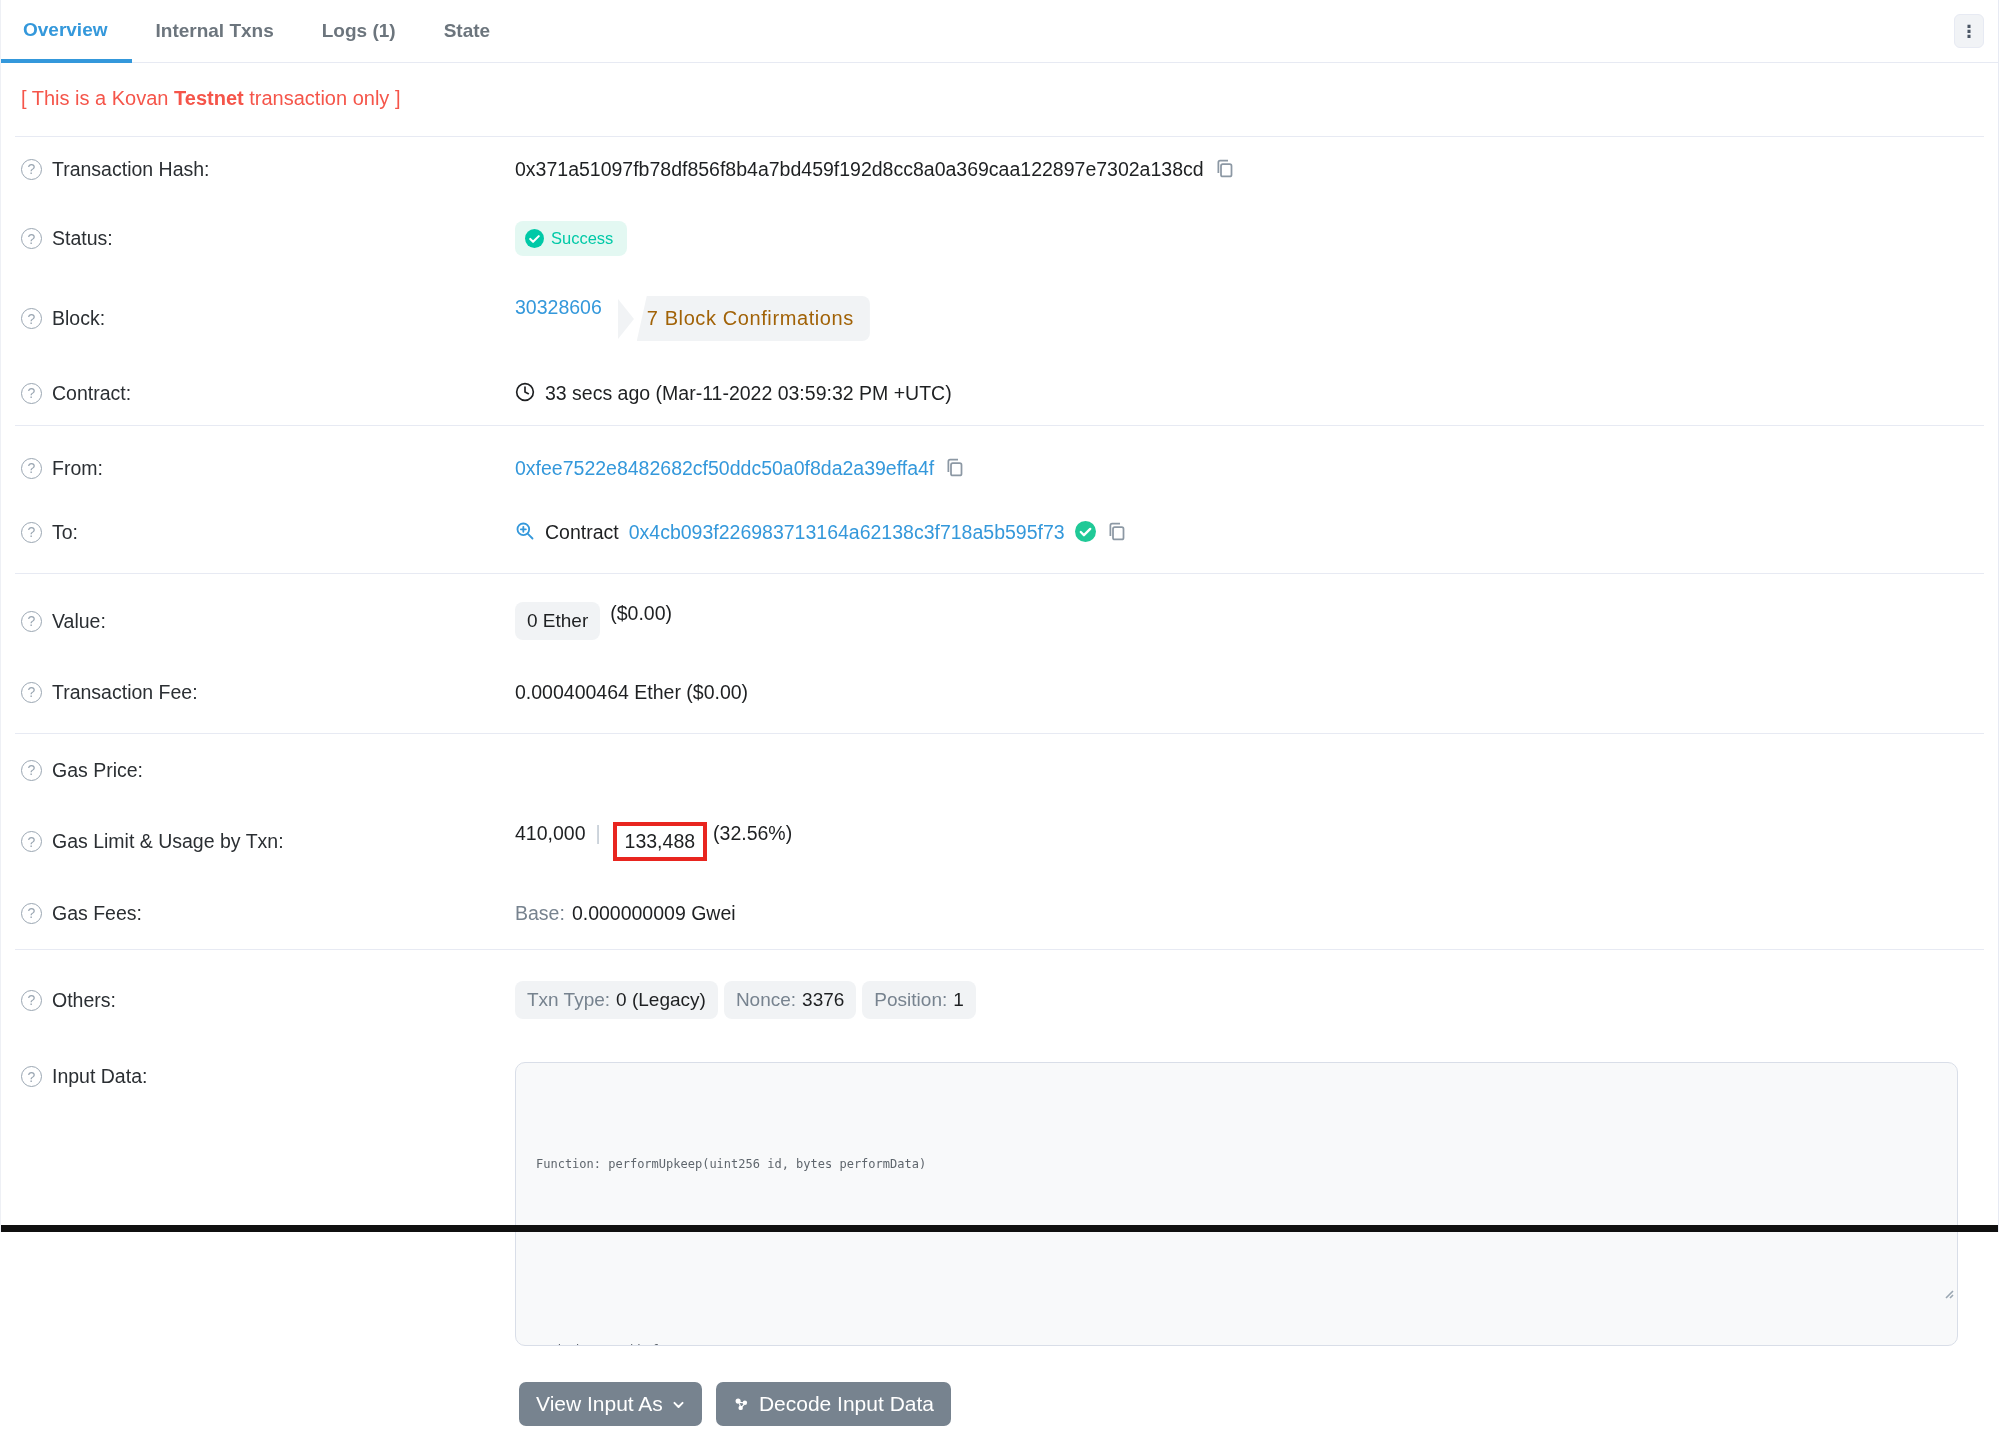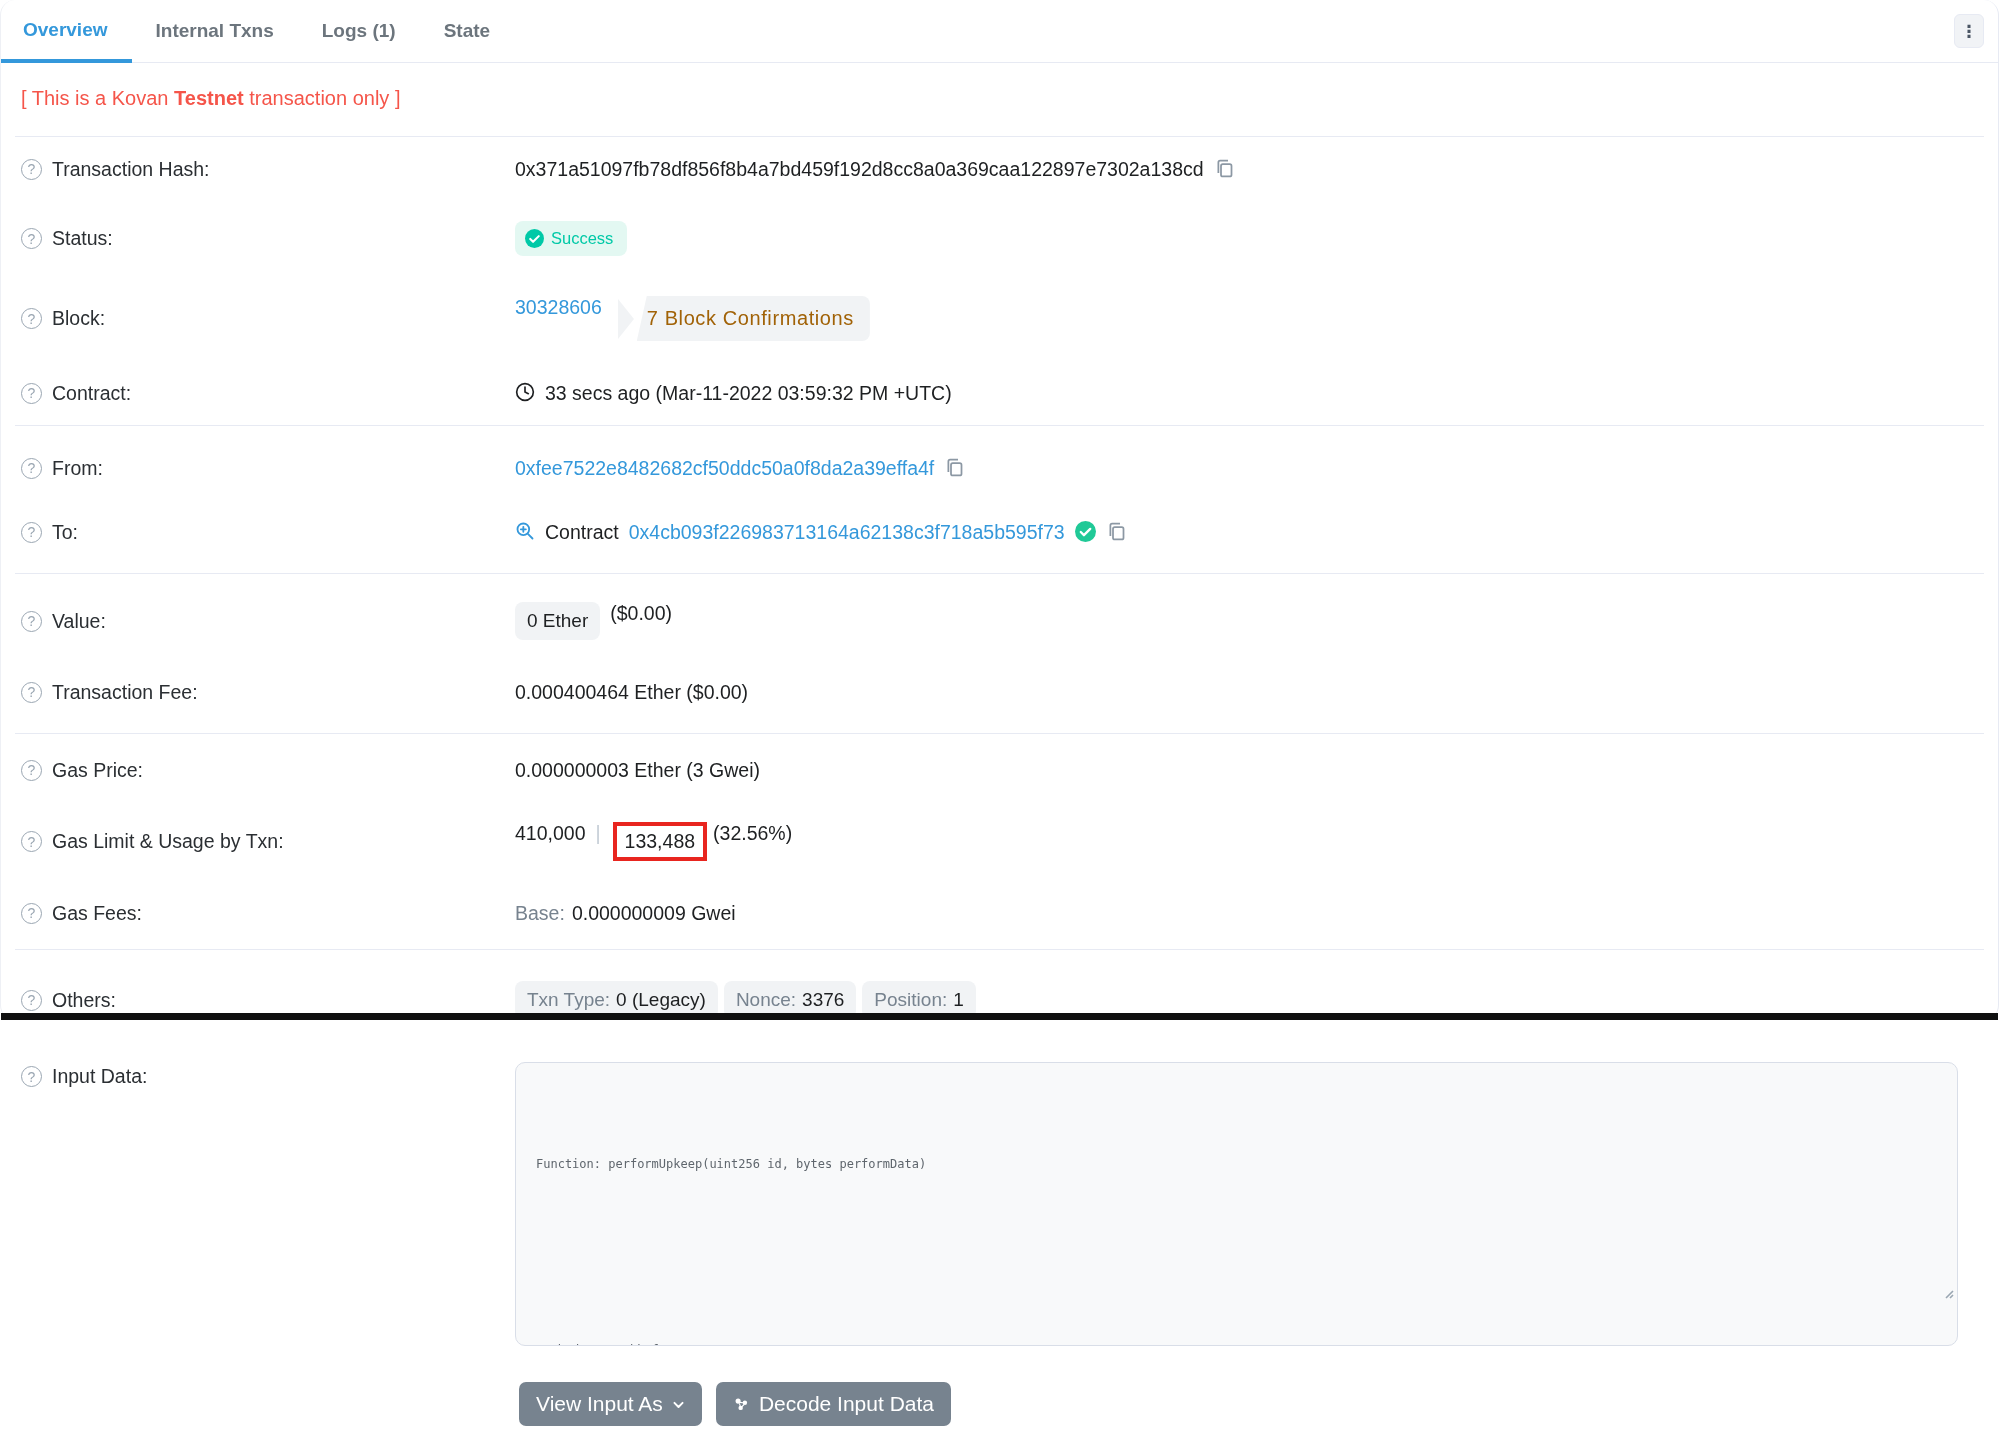--- a/index.html
+++ b/index.html
@@ -1,19 +1,19 @@
 <!DOCTYPE html>
 <html><head>
 <meta charset="utf-8">
 <style>
   * { margin:0; padding:0; box-sizing:border-box; }
   html,body { width:1999px; height:1452px; background:#fff; overflow:hidden;
     font-family:"Liberation Sans","DejaVu Sans",sans-serif; color:#1e2022; }
-  .page { position:relative; width:1999px; height:1020px; background:#fff;
-    border-left:1px solid #eef0f5; border-right:1px solid #e7eaf3;border-radius:15px; }
+  .page { position:relative; width:1999px; height:1232px; background:#fff;
+    border-left:1px solid #eef0f5; border-right:1px solid #e7eaf3; }
 
   
   .tabbar { position:relative; height:63px; border-bottom:1px solid #e7eaf3;
     display:flex; align-items:stretch; }
   .tab { display:flex; align-items:center; padding:0 24px; font-size:19px;
     font-weight:700; color:#6c757d; cursor:pointer; }
   .tab.first { padding-left:22px; }
   .tab.active { color:#3498db; border-bottom:4px solid #3498db; margin-bottom:-1px; }
   .kebab-btn { position:absolute; right:14px; top:14px; width:30px; height:34px;
     background:#f1f3f6; border:1px solid #e7eaf3; border-radius:6px; display:flex;
@@ -234,23 +234,20 @@
   </div>
 
   <div class="hr"></div>
 
   <div class="section" style="padding-top:4px; padding-bottom:4px;">
     <div class="row">
       <div class="lbl">
         <span class="q">?</span>
         <span>Gas Price:</span>
       </div>
-      <div class="val">
-        <span>0.000000003 Ether (3 Gwei)</span>
-      </div>
     </div>
 
     <div class="row">
       <div class="lbl">
         <span class="q">?</span>
         <span>Gas Limit &amp; Usage by Txn:</span>
       </div>
       <div class="val" style="gap:4px;">
         <span>410,000</span>
         <span class="sep-pipe">|</span>

